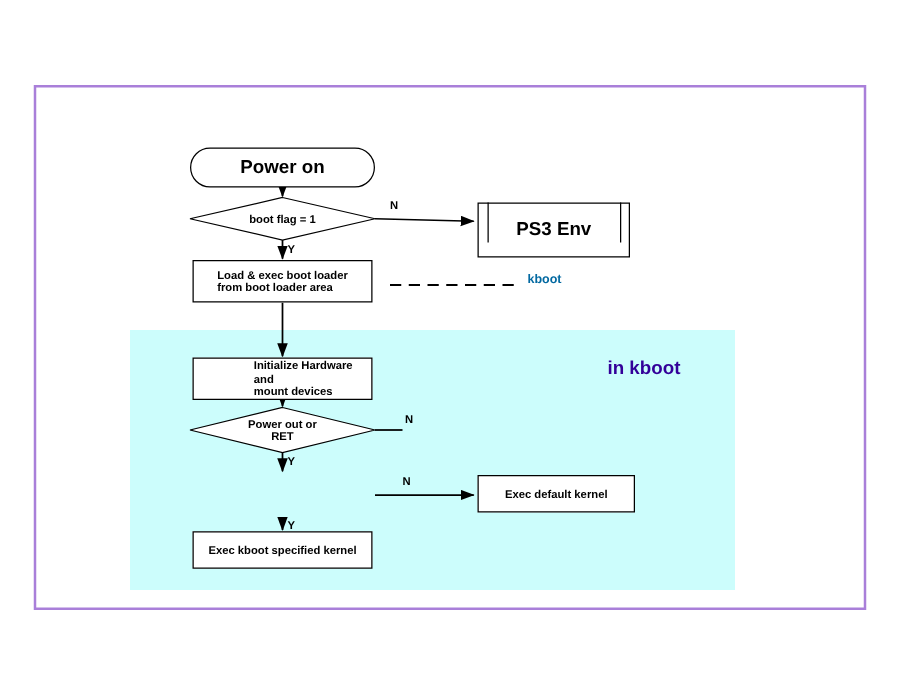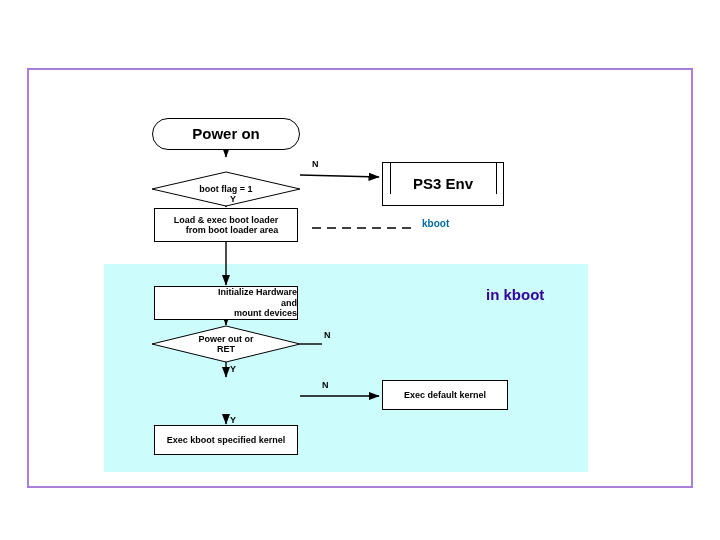--- a/index.html
+++ b/index.html
@@ -37,21 +37,21 @@
     background: #ccfdfc;
   }
   .node {
     position: absolute;
     box-sizing: border-box;
     background: #ffffff;
     border: 1px solid #000000;
     display: flex;
     align-items: center;
     justify-content: center;
-    text-align: right;
+    text-align: left;
     color: #000000;
   }
   .node-text {
     display: block;
     line-height: 1.15;
     white-space: pre-line;
   }
   
   #power-on {
     left: 152px;
@@ -84,21 +84,21 @@
     justify-content: center;
     text-align: center;
     font-size: 9px;
     font-weight: bold;
     color: #000000;
     line-height: 1.15;
     white-space: pre-line;
   }
   #boot-flag {
     left: 152px;
-    top: 172px;
+    top: 158px;
     width: 148px;
     height: 34px;
   }
   #timeout-ret {
     left: 152px;
     top: 326px;
     width: 148px;
     height: 36px;
   }
   #user-inputs {

